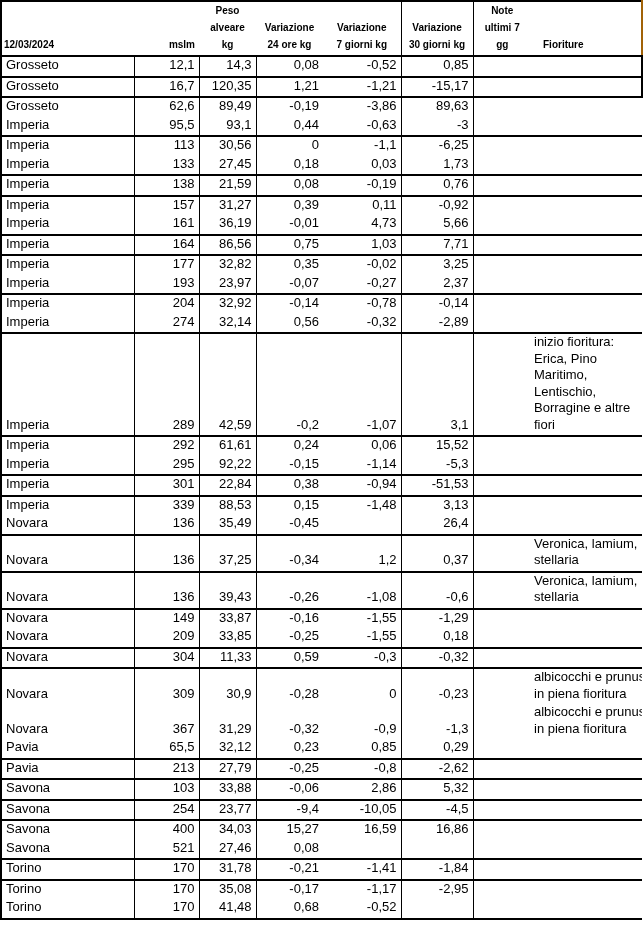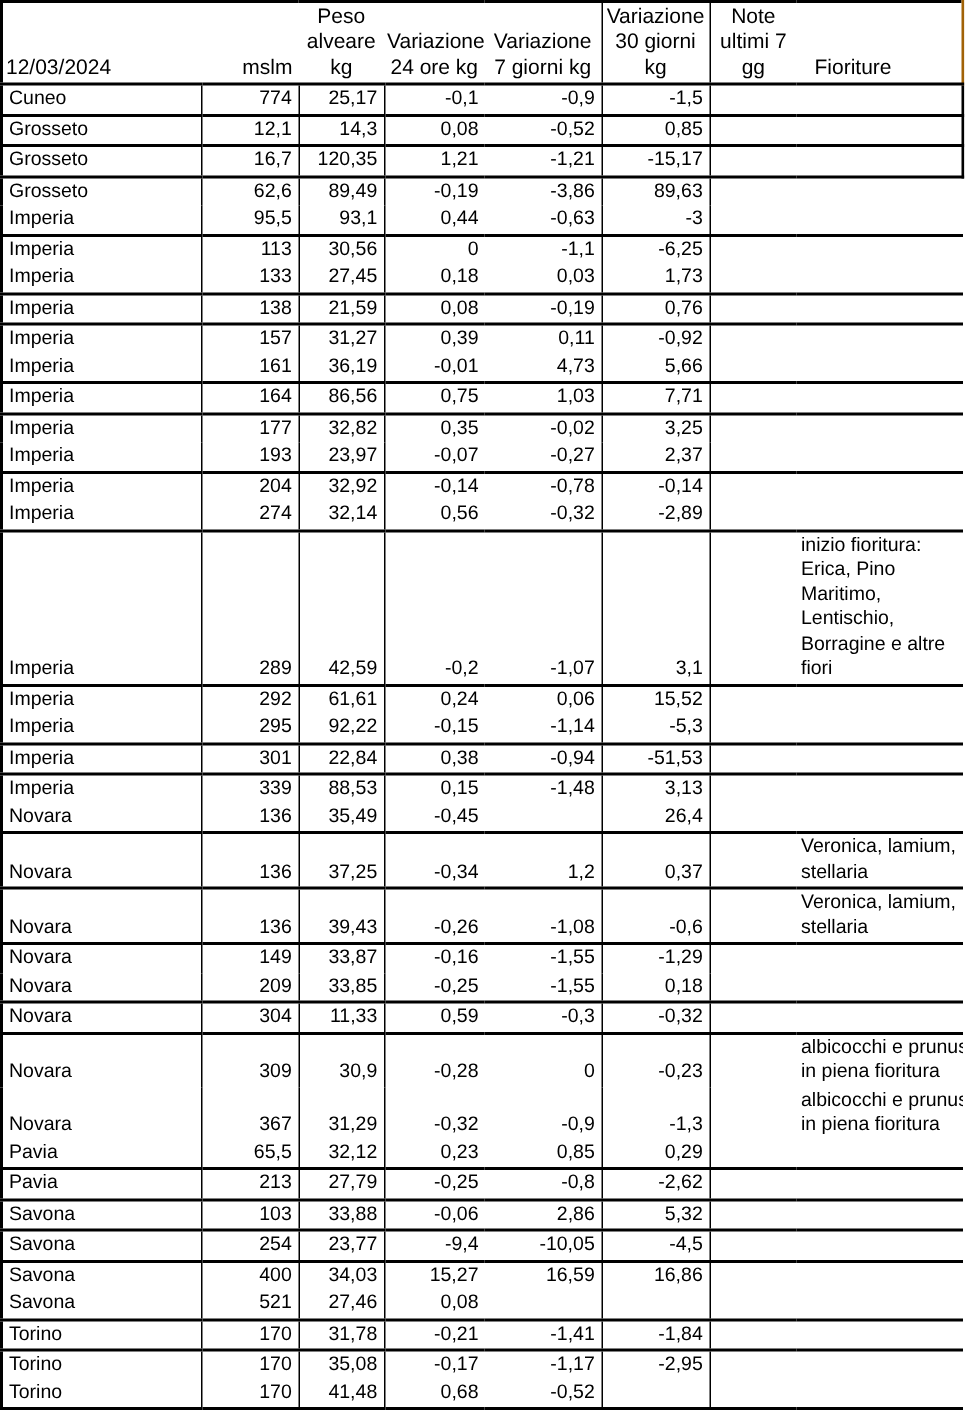--- a/index.html
+++ b/index.html
@@ -26,22 +26,22 @@
   th, td {
     overflow: hidden;
     vertical-align: bottom;
     padding: 0 4px 2px 4px;
     font-size: 13px;
     line-height: 16.5px;
   }
   
   thead tr { height: 55px; }
   th {
-    font-size: 14px;
-    font-weight: normal;
+    font-size: 10px;
+    font-weight: bold;
     line-height: 17px;
     white-space: pre-line;
     border-bottom: 2px solid #000;
     padding: 0 2px 2px 2px;
   }
   th.c-date  { text-align: left; }
   th.c-mslm  { text-align: right; padding-right: 4px; }
   th.c-peso, th.c-var24, th.c-var7, th.c-var30 { text-align: center; }
   th.c-var30 { border-left: 1.5px solid #000; border-right: 1.5px solid #000; }
   th.c-note  { text-align: center; }
@@ -91,30 +91,20 @@
         <th class="c-var30">Variazione
 30 giorni kg</th>
         <th class="c-note">Note
 ultimi 7
 gg</th>
         <th class="c-fio">Fioriture</th>
       </tr>
     </thead>
     <tbody>
         <tr class="ge re">
-          <td class="city">Cuneo</td>
-          <td class="mslm">774</td>
-          <td class="peso">25,17</td>
-          <td class="var24">-0,1</td>
-          <td class="var7">-0,9</td>
-          <td class="var30">-1,5</td>
-          <td class="note"></td>
-          <td class="fioriture"></td>
-        </tr>
-        <tr class="ge re">
           <td class="city">Grosseto</td>
           <td class="mslm">12,1</td>
           <td class="peso">14,3</td>
           <td class="var24">0,08</td>
           <td class="var7">-0,52</td>
           <td class="var30">0,85</td>
           <td class="note"></td>
           <td class="fioriture"></td>
         </tr>
         <tr class="ge re">

